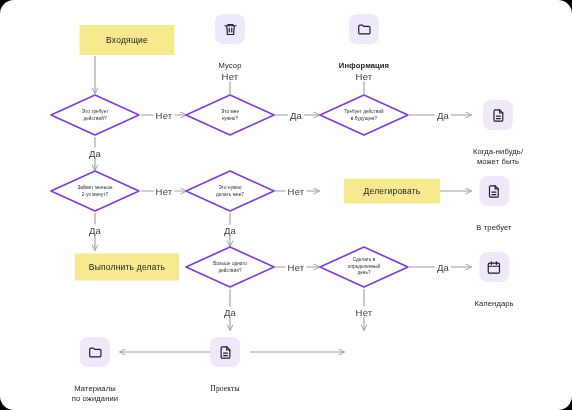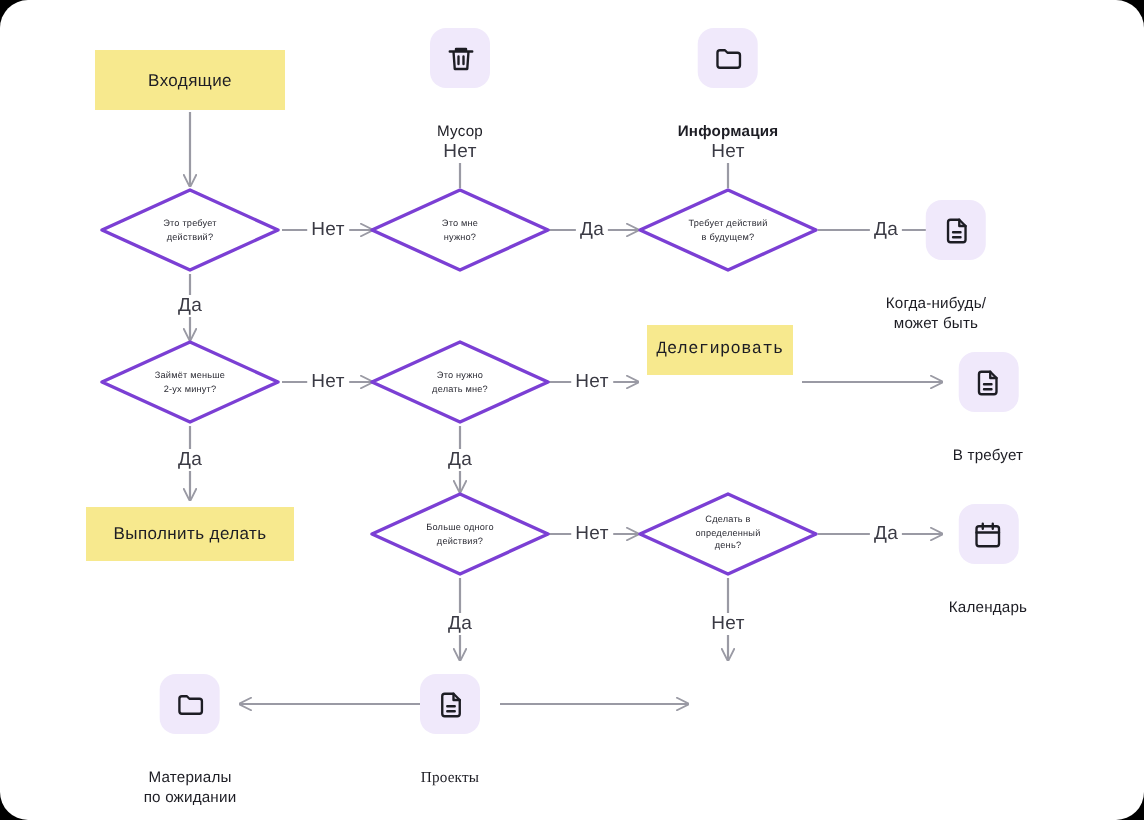--- a/index.html
+++ b/index.html
@@ -23,20 +23,21 @@
     top: 0;
     width: 572px;
     height: 410px;
     pointer-events: none;
   }
 
   
   .node {
     position: absolute;
     transform: translate(-50%, -50%);
+    margin-left: 32px;
   }
 
   
   .ybox {
     background: #f7e98e;
     display: flex;
     align-items: center;
     justify-content: center;
     text-align: center;
     font-size: 8.5px;
@@ -162,21 +163,21 @@
       <path d="M 210 352 L 120 352"></path>
        Следующие действия (rightwards) --&gt;
       <path d="M 250 352 L 344 352"></path>
     </g>
   </svg>
 
   <div class="node ybox" style="left:95px; top:40px; width:95px; height:30px;">
     <span>Входящие</span>
   </div>
 
-  <div class="node ybox" style="left:360px; top:175px; width:73px; height:25px;font-family:Liberation Mono, monospace;">
+  <div class="node ybox" style="left:360px; top:191px; width:96px; height:25px;">
     <span>Делегировать</span>
   </div>
 
   <div class="node ybox" style="left:95px; top:267px; width:104px; height:27px;">
     <span>Выполнить делать</span>
   </div>
 
   <div class="diamond-wrap" style="left:95px; top:115px; width:92px; height:44px;">
     <svg class="dshape" width="92" height="44" viewBox="0 0 92 44" xmlns="http://www.w3.org/2000/svg">
       <path d="M 46 2 L 90 22 L 46 42 L 2 22 Z" fill="#ffffff" stroke="#7b3fd4" stroke-width="1.7" stroke-linejoin="round"></path>
@@ -277,21 +278,21 @@
     <div class="icon-tile">
       <svg width="15" height="15" viewBox="0 0 24 24" fill="none" stroke="#1d1d24" stroke-width="1.9" stroke-linecap="round" stroke-linejoin="round">
         <path d="M3 7a2 2 0 0 1 2-2h4l2 2h8a2 2 0 0 1 2 2v8a2 2 0 0 1-2 2H5a2 2 0 0 1-2-2z"></path>
       </svg>
     </div>
     <div class="icon-caption">
       <span>Информация</span>
     </div>
   </div>
 
-  <div class="icon-node" style="left:468px; top:100px;align-items:flex-end;">
+  <div class="icon-node" style="left:498px; top:100px;">
     <div class="icon-tile">
       <svg width="15" height="15" viewBox="0 0 24 24" fill="none" stroke="#1d1d24" stroke-width="1.9" stroke-linecap="round" stroke-linejoin="round">
         <path d="M14 3H7a2 2 0 0 0-2 2v14a2 2 0 0 0 2 2h10a2 2 0 0 0 2-2V8z"></path>
         <path d="M14 3v5h5M9 13h6M9 17h6"></path>
       </svg>
     </div>
     <div class="icon-caption">
       <span>Когда-нибудь/</span><br>
       <span>может быть</span>
     </div>

